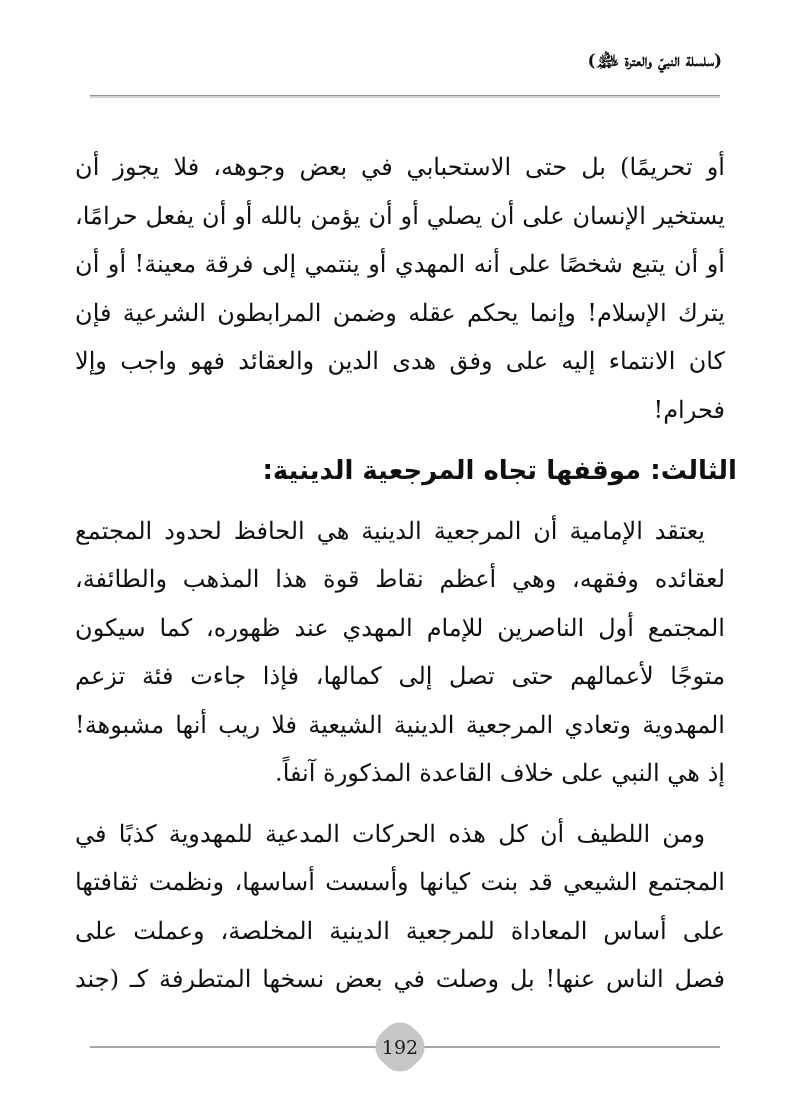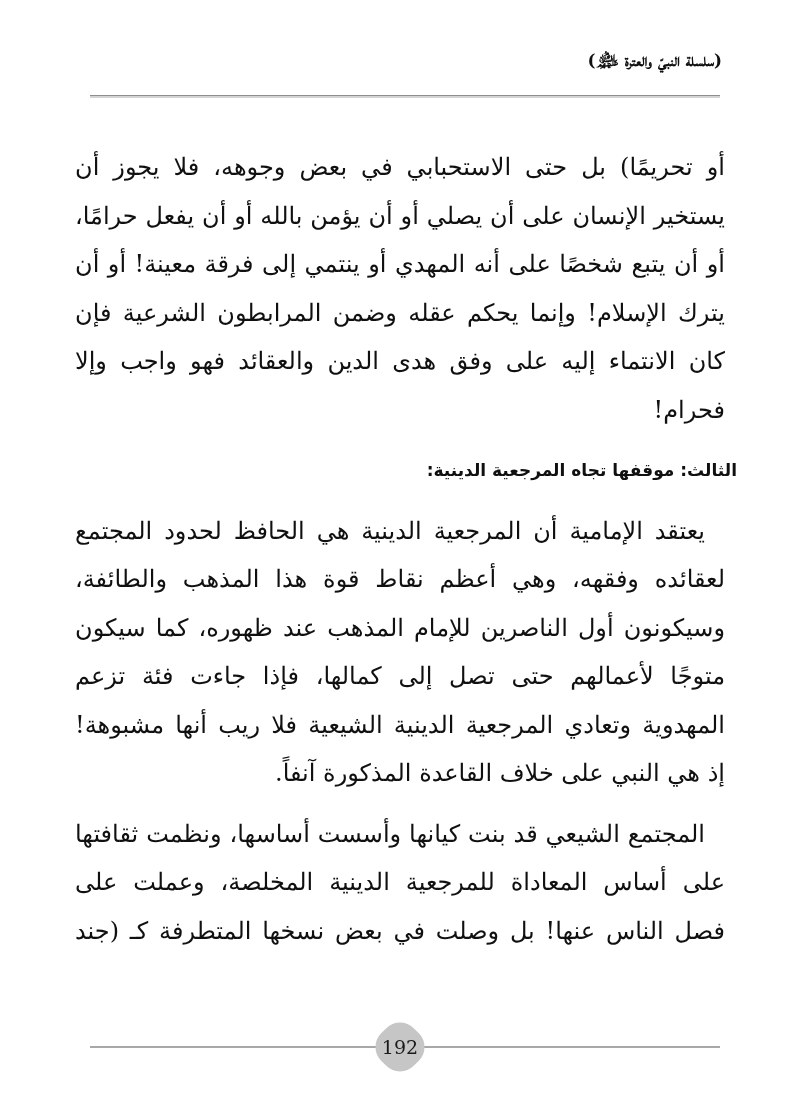--- a/index.html
+++ b/index.html
@@ -57,21 +57,21 @@
   }
   .para.end-right .line:last-child {
     text-align: center;
     text-align-last: right;
   }
   .para.indent .line:first-child {
     text-indent: 20px;
   }
   .heading {
     margin: 4px 0 0 0;
-    font-size: 17px;
+    font-size: 26px;
     font-weight: bold;
     line-height: 48.5px;
     text-align: right;
     font-family: "DejaVu Sans", "Liberation Sans", sans-serif;
   }
 
   
   .footer-rule {
     position: absolute;
     top: 1046px;
@@ -122,27 +122,28 @@
         <div class="line">يترك الإسلام! وإنما يحكم عقله وضمن المرابطون الشرعية فإن</div>
         <div class="line">كان الانتماء إليه على وفق هدى الدين والعقائد فهو واجب وإلا</div>
         <div class="line">فحرام!</div>
       </div>
 
     <h2 class="heading">الثالث: موقفها تجاه المرجعية الدينية:</h2>
 
     <div class="para end-right indent">
         <div class="line">يعتقد الإمامية أن المرجعية الدينية هي الحافظ لحدود المجتمع</div>
         <div class="line">لعقائده وفقهه، وهي أعظم نقاط قوة هذا المذهب والطائفة،</div>
-        <div class="line">وسيكونون أول الناصرين للإمام المذهب عند ظهوره، كما سيكون</div>
+        <div class="line">المجتمع أول الناصرين للإمام المهدي عند ظهوره، كما سيكون</div>
         <div class="line">متوجًا لأعمالهم حتى تصل إلى كمالها، فإذا جاءت فئة تزعم</div>
         <div class="line">المهدوية وتعادي المرجعية الدينية الشيعية فلا ريب أنها مشبوهة!</div>
         <div class="line">إذ هي النبي على خلاف القاعدة المذكورة آنفاً.</div>
       </div>
 
     <div class="para indent">
+        <div class="line">ومن اللطيف أن كل هذه الحركات المدعية للمهدوية كذبًا في</div>
         <div class="line">المجتمع الشيعي قد بنت كيانها وأسست أساسها، ونظمت ثقافتها</div>
         <div class="line">على أساس المعاداة للمرجعية الدينية المخلصة، وعملت على</div>
         <div class="line">فصل الناس عنها! بل وصلت في بعض نسخها المتطرفة كـ (جند</div>
       </div>
 
   </main>
 
   <footer>
     <div class="footer-rule"></div>
     <div class="page-number-badge">

